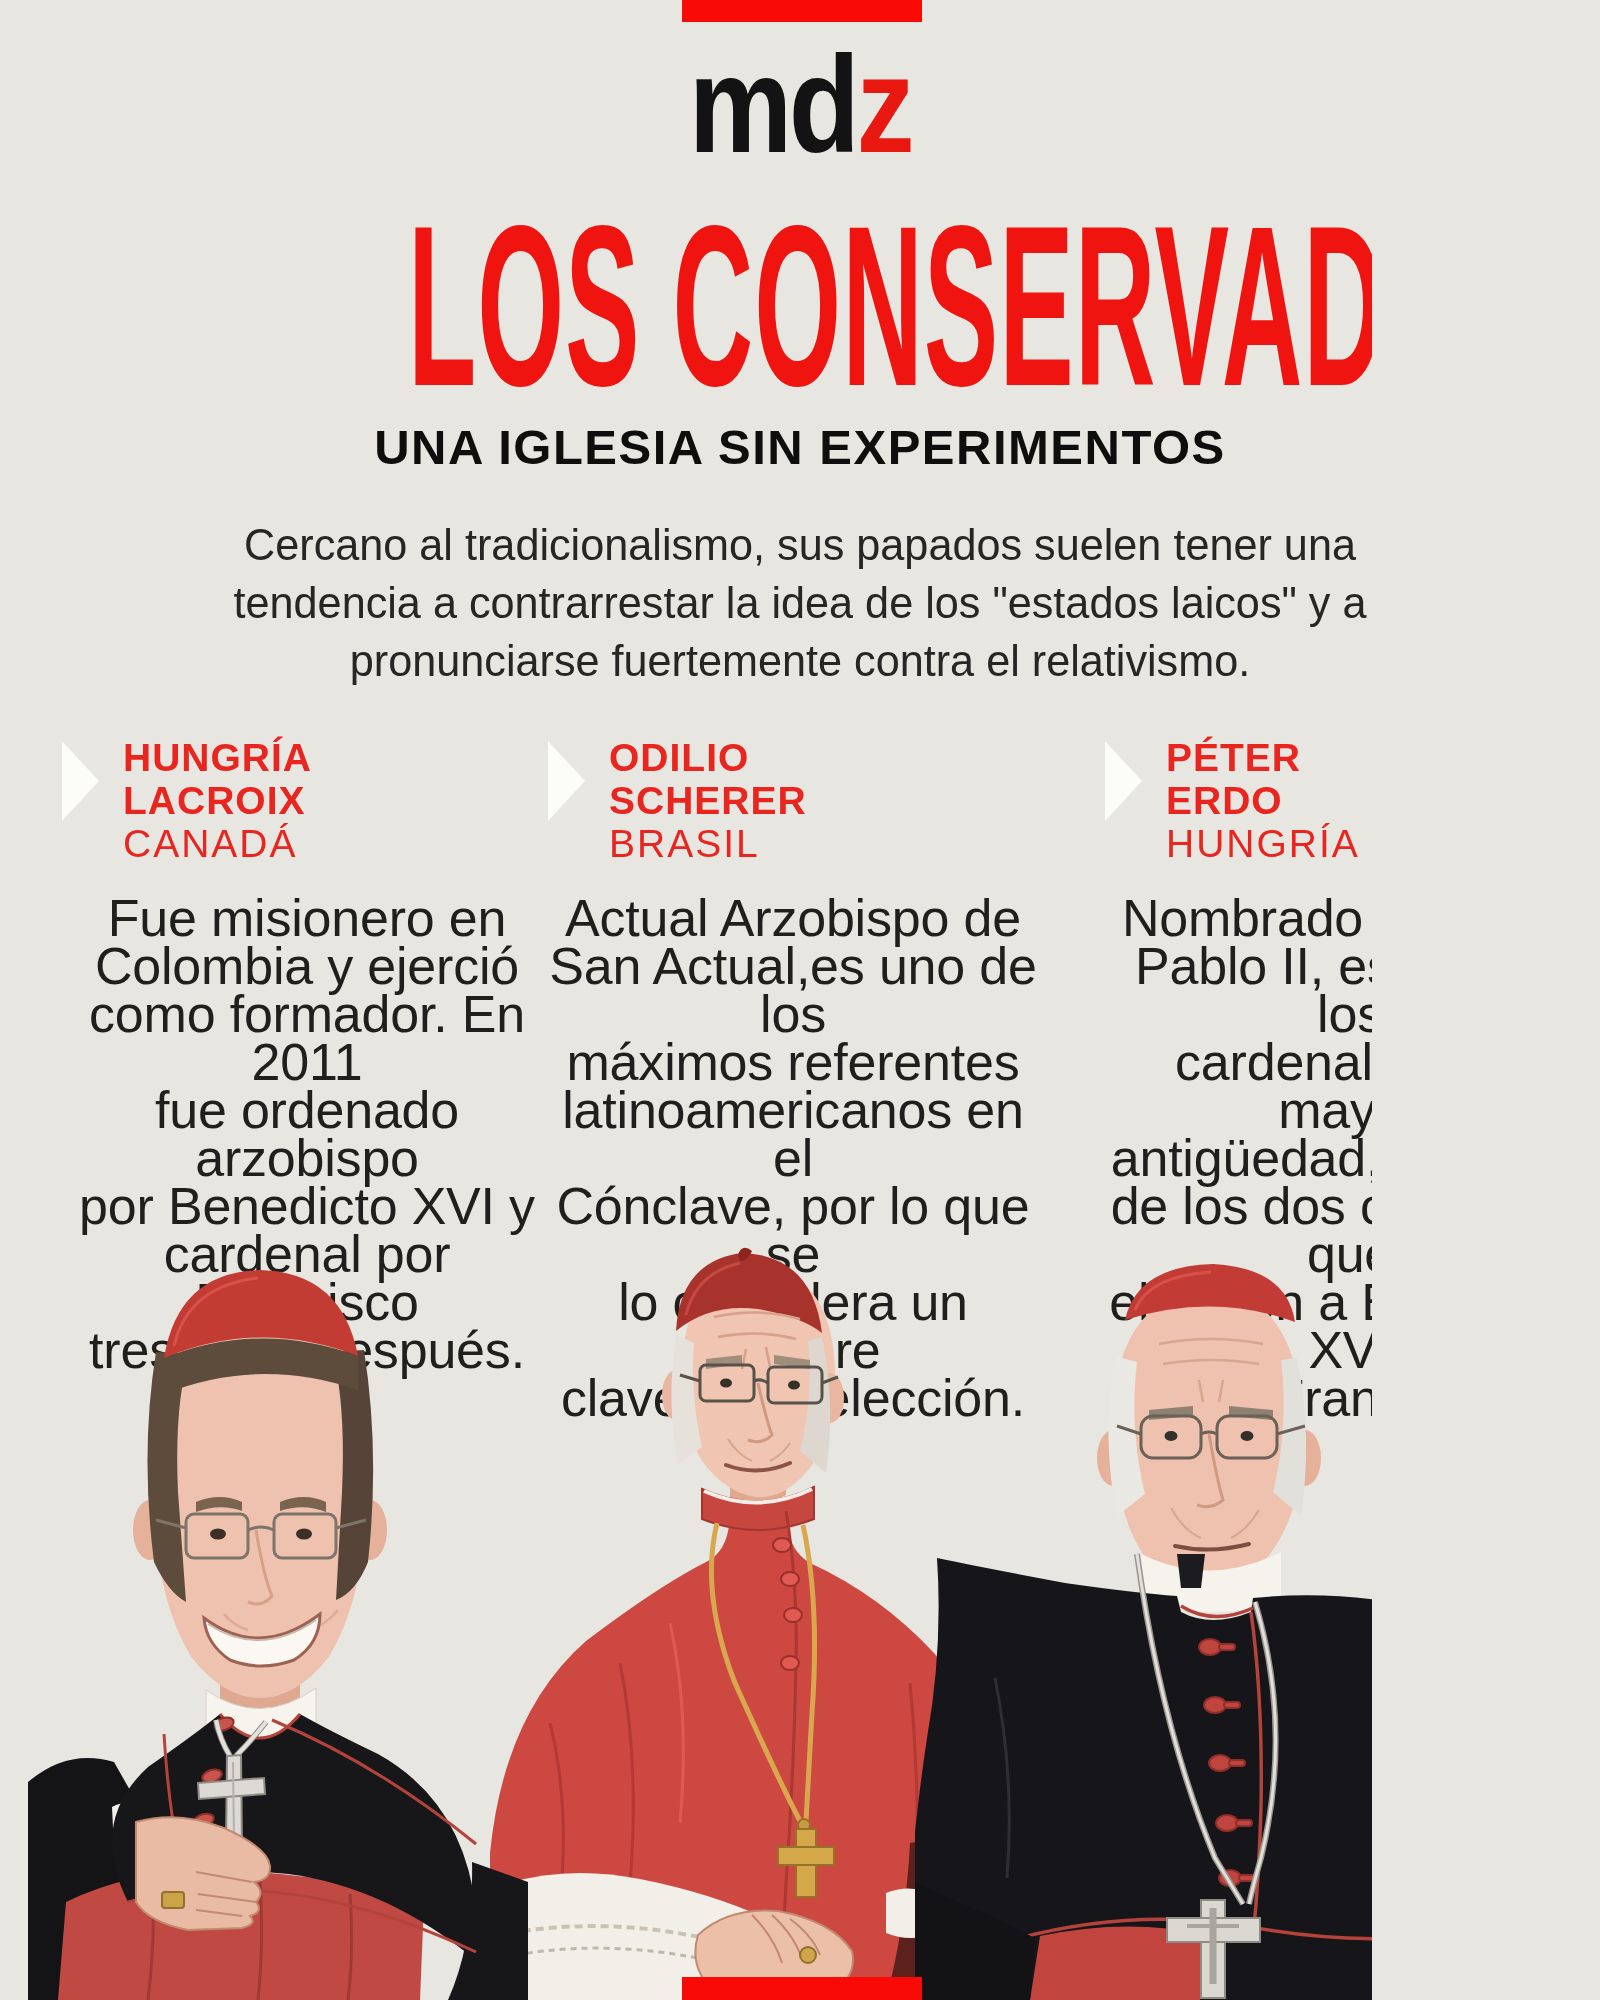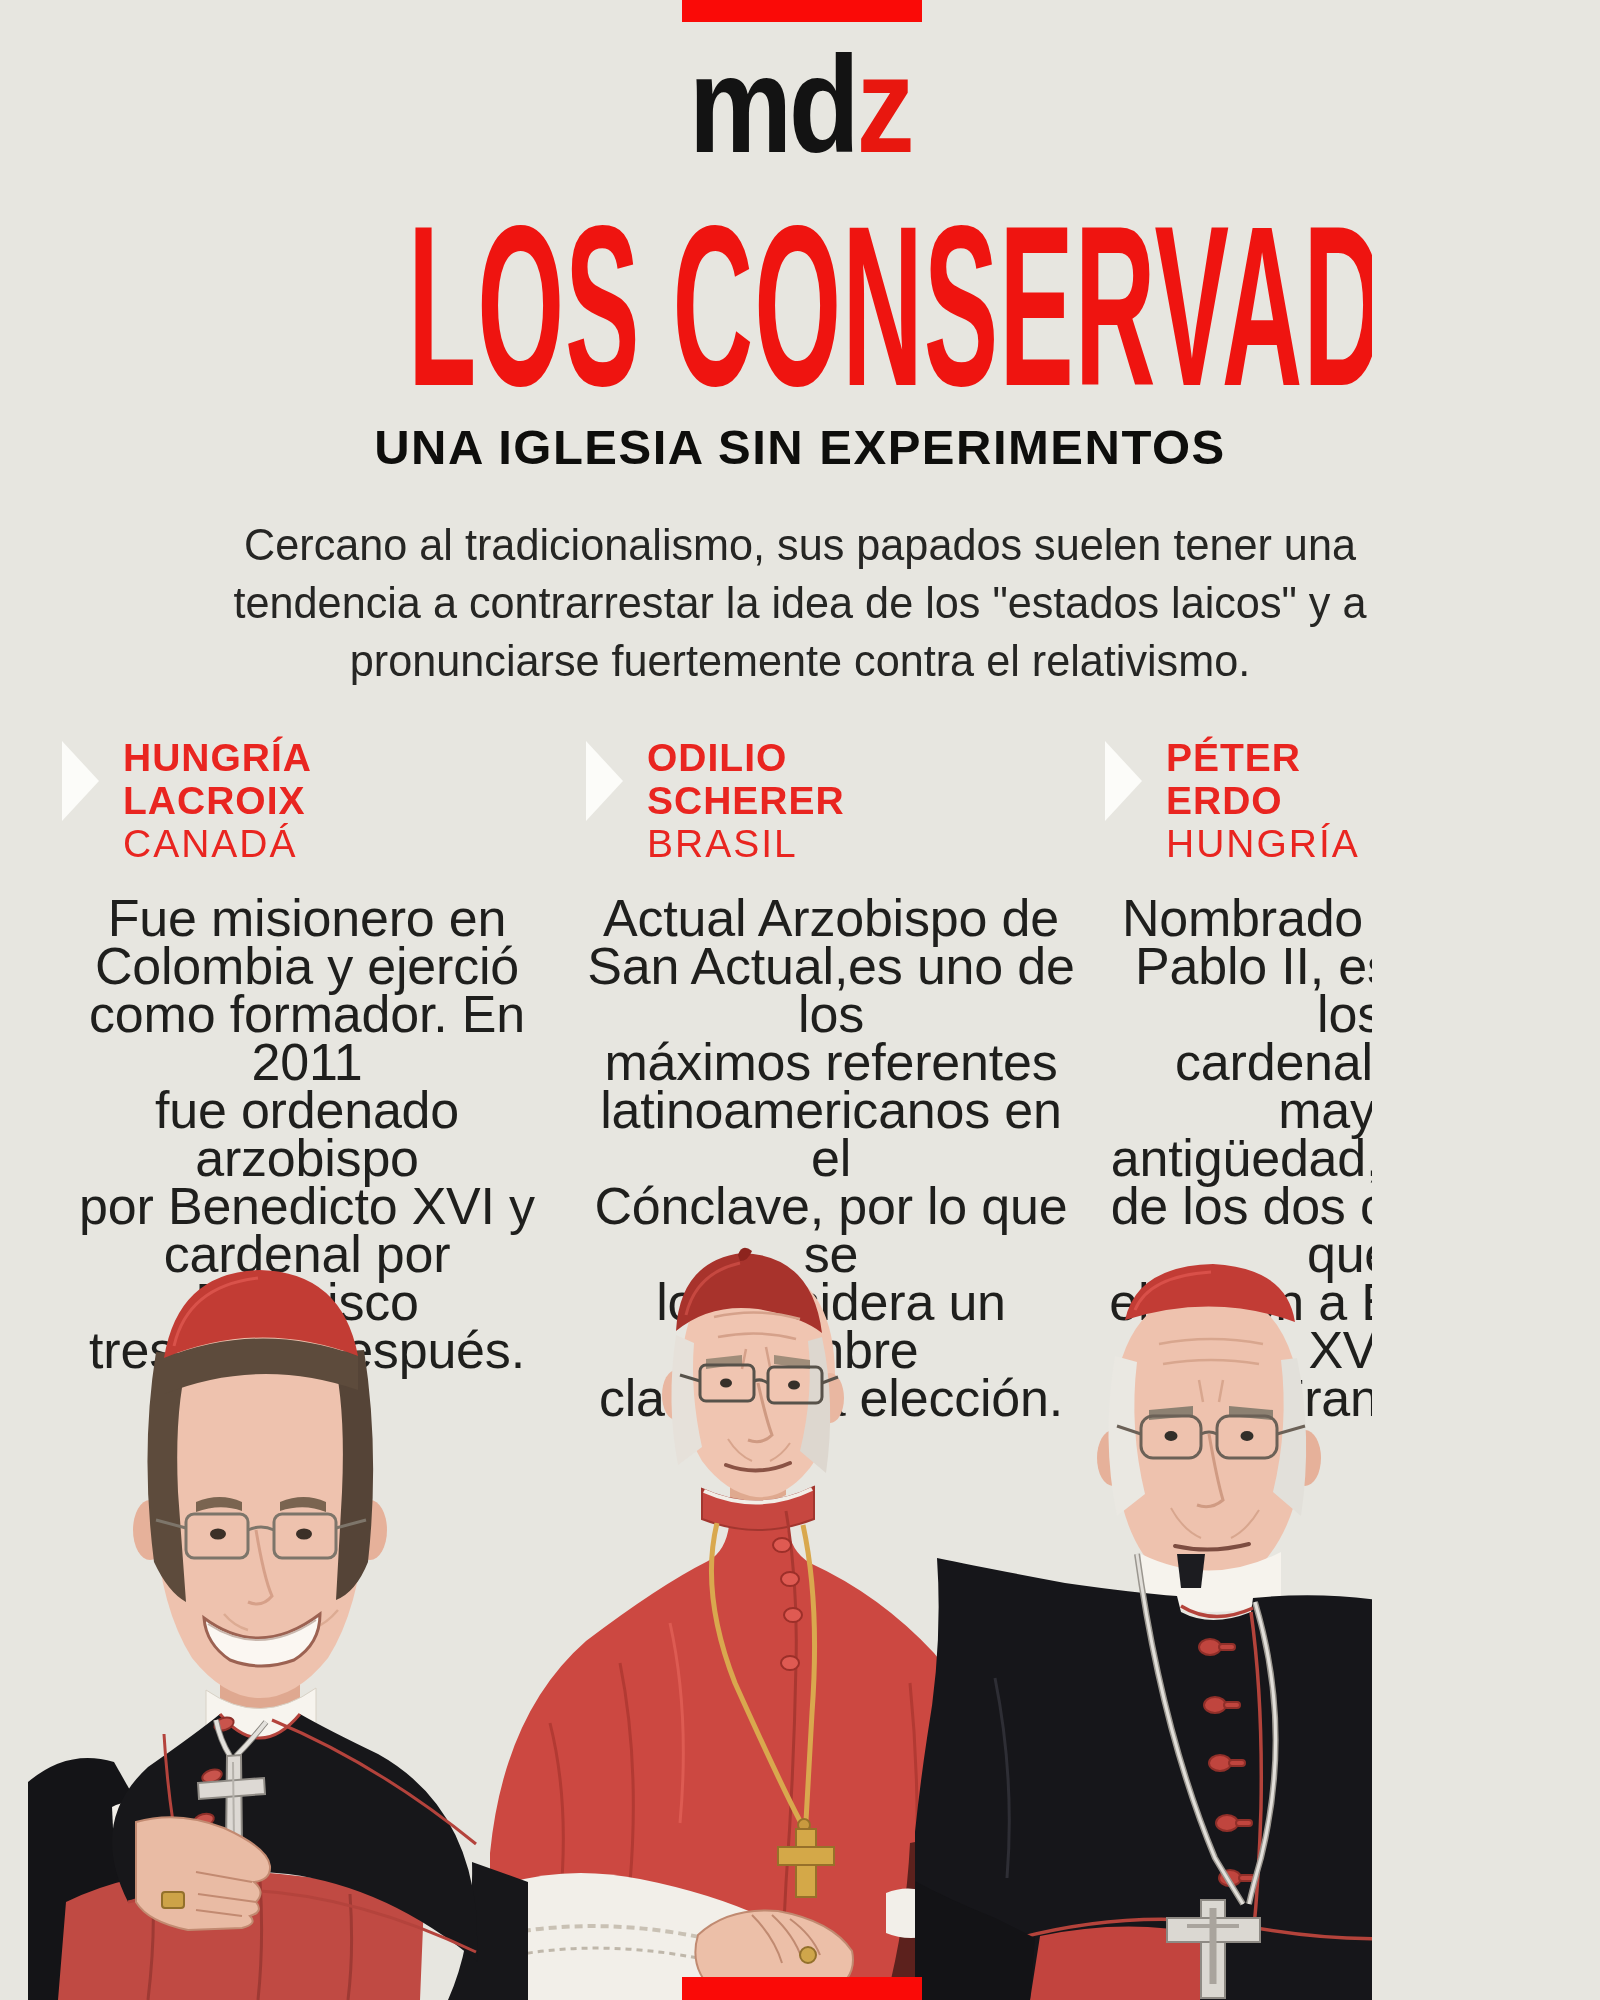--- a/index.html
+++ b/index.html
@@ -19,21 +19,21 @@
   .title{position:absolute;top:192px;left:0;width:1600px;margin:0;text-align:center;
          font-size:228px;font-weight:bold;line-height:1;letter-spacing:2px;color:#ef1410;
          transform:scaleX(0.49);transform-origin:50% 0;white-space:nowrap;}
   .subtitle{position:absolute;top:423px;left:0;width:1600px;margin:0;text-align:center;
          font-size:49px;font-weight:bold;letter-spacing:1.5px;color:#0e0e0c;line-height:1;}
   .intro{position:absolute;top:516px;left:0;width:1600px;margin:0;text-align:center;
          font-size:45px;line-height:58px;color:#262624;white-space:pre-line;
          transform:scaleX(0.96);transform-origin:50% 0;}
 
   .card{position:absolute;top:736px;width:490px;}
-  .card.c1{left:62px;} .card.c2{left:586px;} .card.c3{left:1077px;margin-left:28px;}
+  .card.c1{left:62px;} .card.c2{left:548px;} .card.c3{left:1077px;margin-left:28px;}
   .card-head{display:flex;align-items:flex-start;}
   .arrow{width:0;height:0;border-top:40px solid transparent;border-bottom:40px solid transparent;
          border-left:37px solid #fcfcf9;margin-top:5px;flex:none;}
   .names{margin-left:24px;}
   .name{margin:0;font-size:39px;font-weight:bold;line-height:43px;letter-spacing:1px;
         color:#e92520;white-space:pre-line;}
   .country{font-size:39px;font-weight:normal;line-height:43px;letter-spacing:2px;color:#e92520;}
   .desc{margin:29px 0 0 0;font-size:52px;line-height:48px;letter-spacing:-0.2px;
         color:#1f1f1d;white-space:pre-line;text-align:center;}
 

